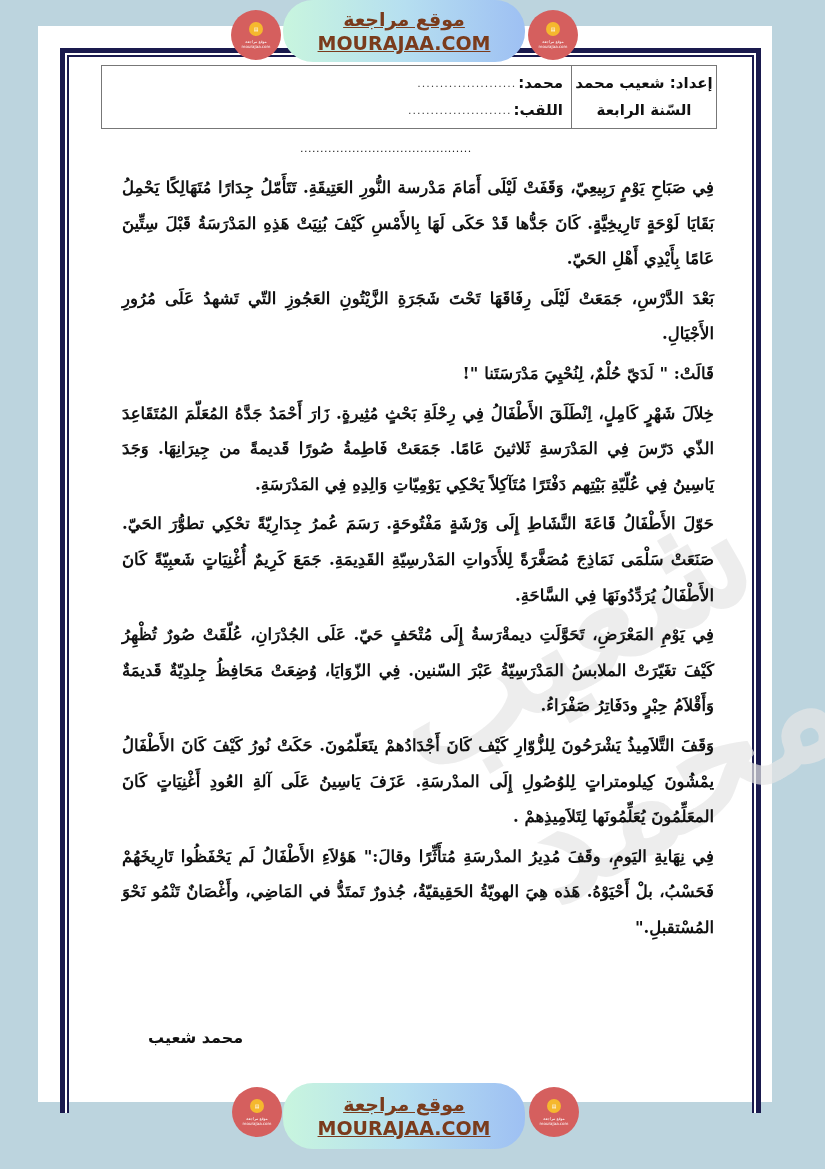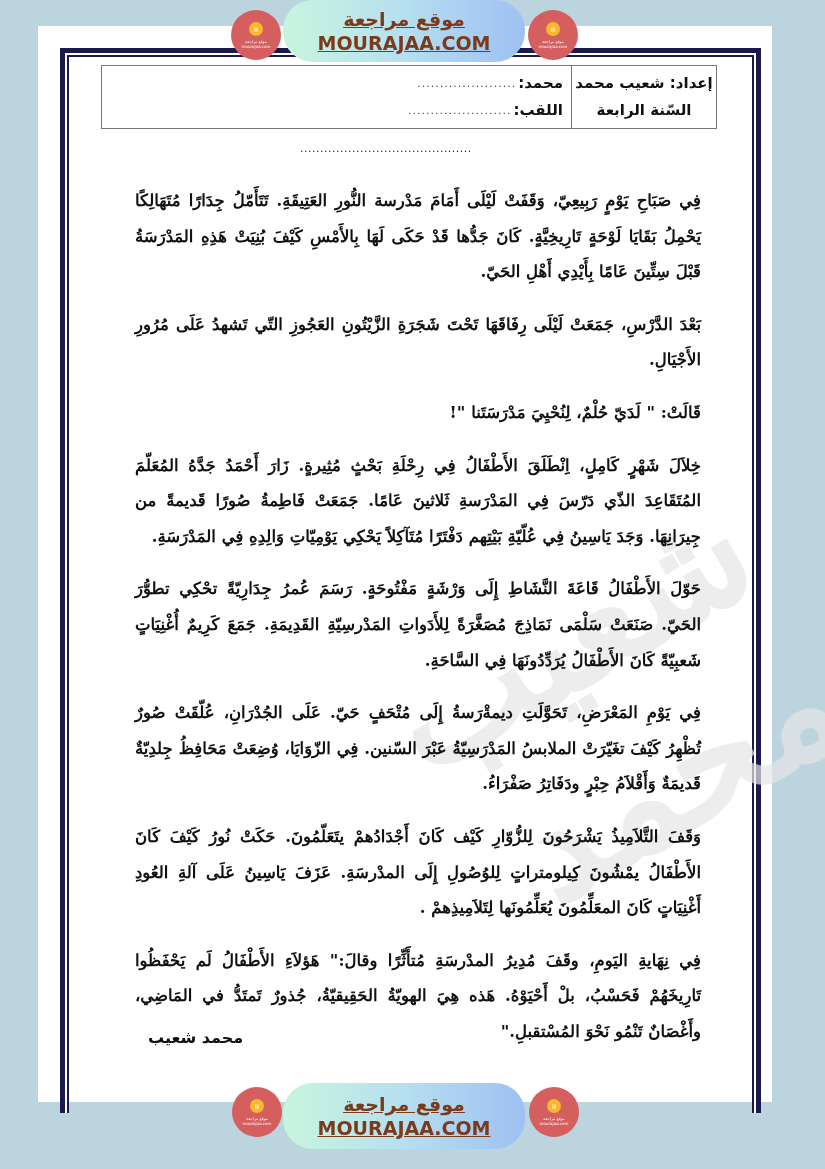--- a/index.html
+++ b/index.html
@@ -39,21 +39,21 @@
   .field-dots { color:#444; letter-spacing:1px; font-size:11px; font-weight:normal; }
   .title-dots {
     position:absolute; left:300px; top:142px; font-size:11px; color:#222; letter-spacing:0.5px;
   }
   .text {
     position:absolute; left:118px; top:166px; width:600px;
     direction:rtl; text-align:justify;
     font-family:"DejaVu Serif", serif; font-weight:bold; font-size:16.5px; color:#111;
     line-height:35.6px;
   }
-  .text p { margin:17px; }
+  .text p { margin:4px; }
   .signature {
     position:absolute; left:148px; top:1028px; font-weight:bold; font-size:16px; color:#111;
     direction:rtl;
   }
   .watermark {
     position:absolute; left:175px; top:600px; font-size:150px; color:#e6e6e6; font-weight:bold;
     transform:rotate(-30deg); direction:rtl; pointer-events:none;
     font-family:"DejaVu Serif", serif; opacity:0.7;
   }
   .banner {

